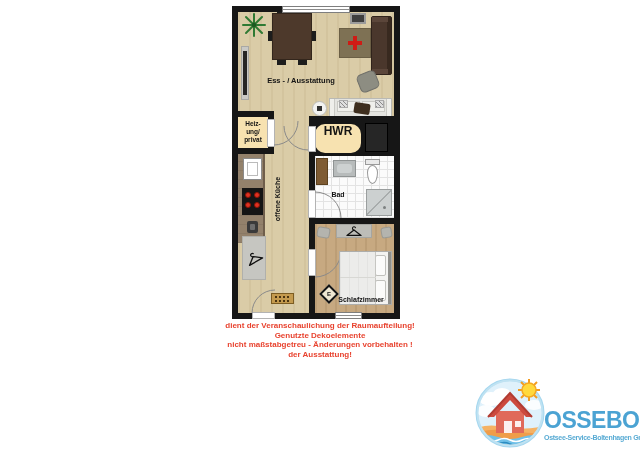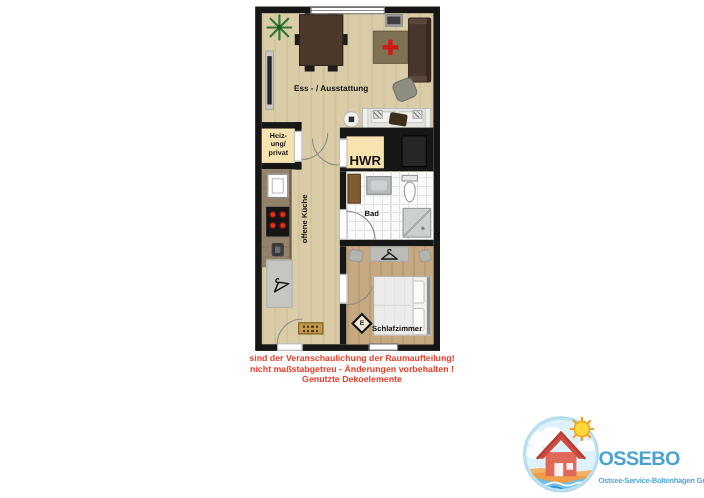--- a/index.html
+++ b/index.html
@@ -23,21 +23,21 @@
       repeating-linear-gradient(0deg, #e3e3e3 0 1px, rgba(0,0,0,0) 1px 8px),
       repeating-linear-gradient(90deg, #e3e3e3 0 1px, rgba(0,0,0,0) 1px 8px),
       #fbfbfb;}
   .woodbrown{background:
       repeating-linear-gradient(90deg, rgba(90,60,20,.10) 0 2px, rgba(0,0,0,0) 2px 10px),
       #c7a981;}
   
   #disclaimer{left:140px;top:321px;width:360px;text-align:center;color:#e8432f;
               font-weight:bold;font-size:8px;line-height:9.6px;}
   
-  #logo-name{left:544px;top:407px;font-size:18px;font-weight:bold;color:#4ba3d3;
+  #logo-name{left:544px;top:407px;font-size:23px;font-weight:bold;color:#4ba3d3;
              letter-spacing:-0.5px;}
   #logo-sub{left:544px;top:434px;font-size:7px;font-weight:bold;color:#58abd4;
             letter-spacing:-0.3px;white-space:nowrap;}
 </style>
 </head>
 <body>
 
 <div id="plan" class="a">
 
   <svg class="a" style="left:4px;top:1px" width="24" height="24" viewBox="0 0 24 24">
@@ -105,21 +105,21 @@
       <span style="display:block">ung/</span>
       <span style="display:block">privat</span>
     </div>
   </div>
   <div class="a doorgap" style="left:29px;top:107px;width:8px;height:28px;"></div>
   <svg class="a arc" style="left:36px;top:109px" width="24" height="24">
       <path d="M0,24 A24,24 0 0 0 24,0"></path>
     </svg>
 
   <div class="a wall" style="left:71px;top:104px;width:85px;height:40px;"></div>
-  <div class="a beige" style="left:77px;top:112px;width:34px;height:29px;display:flex;align-items:flex-end;justify-content:center;">
+  <div class="a beige" style="left:77px;top:112px;width:46px;height:29px;display:flex;align-items:flex-start;justify-content:center;border-radius:10px;">
     <span class="lbl" style="font-size:12px;">HWR</span>
   </div>
   <div class="a" style="left:127px;top:111px;width:23px;height:29px;background:#262626;border:1px solid #000;"></div>
   <div class="a doorgap" style="left:70px;top:114px;width:8px;height:26px;"></div>
   <svg class="a arc" style="left:46px;top:114px" width="24" height="24">
       <path d="M24,24 A24,24 0 0 1 0,0"></path>
     </svg>
 
   <div class="a" style="left:0;top:142px;width:27px;height:89px;background:repeating-linear-gradient(0deg,rgba(0,0,0,.06) 0 1px,rgba(0,0,0,0) 1px 9px),#93816b;border-right:2px solid #6f5e4b;"></div>
   <div class="a" style="left:5px;top:146px;width:19px;height:22px;background:#fff;border:1px solid #8b8b8b;">
@@ -202,23 +202,24 @@
   <svg class="a arc" style="left:14px;top:278px" width="23" height="23">
       <path d="M0,23 A23,23 0 0 1 23,0"></path>
     </svg>
 
   <div class="a window" style="left:44px;top:-6px;width:68px;height:7px;"></div>
   <div class="a window" style="left:97px;bottom:-6px;width:27px;height:7px;"></div>
 
 </div>
 
 <div id="disclaimer" class="a">
-  <div>sind der Veranschaulichung der Raumaufteilung!</div>
+  <div>dient der Veranschaulichung der Raumaufteilung!</div>
+  <div>Genutzte Dekoelemente</div>
   <div>nicht maßstabgetreu - Änderungen vorbehalten !</div>
-  <div>Genutzte Dekoelemente</div>
+  <div>der Ausstattung!</div>
 </div>
 
 <svg class="a" style="left:474px;top:377px" width="72" height="72" viewBox="0 0 72 72">
   <defs>
       <clipPath id="c">
         <circle cx="36" cy="36" r="32"></circle>
       </clipPath>
     </defs>
   <circle cx="36" cy="36" r="33" fill="#eef8fd" stroke="#a5d7ef" stroke-width="3"></circle>
   <g clip-path="url(#c)">

